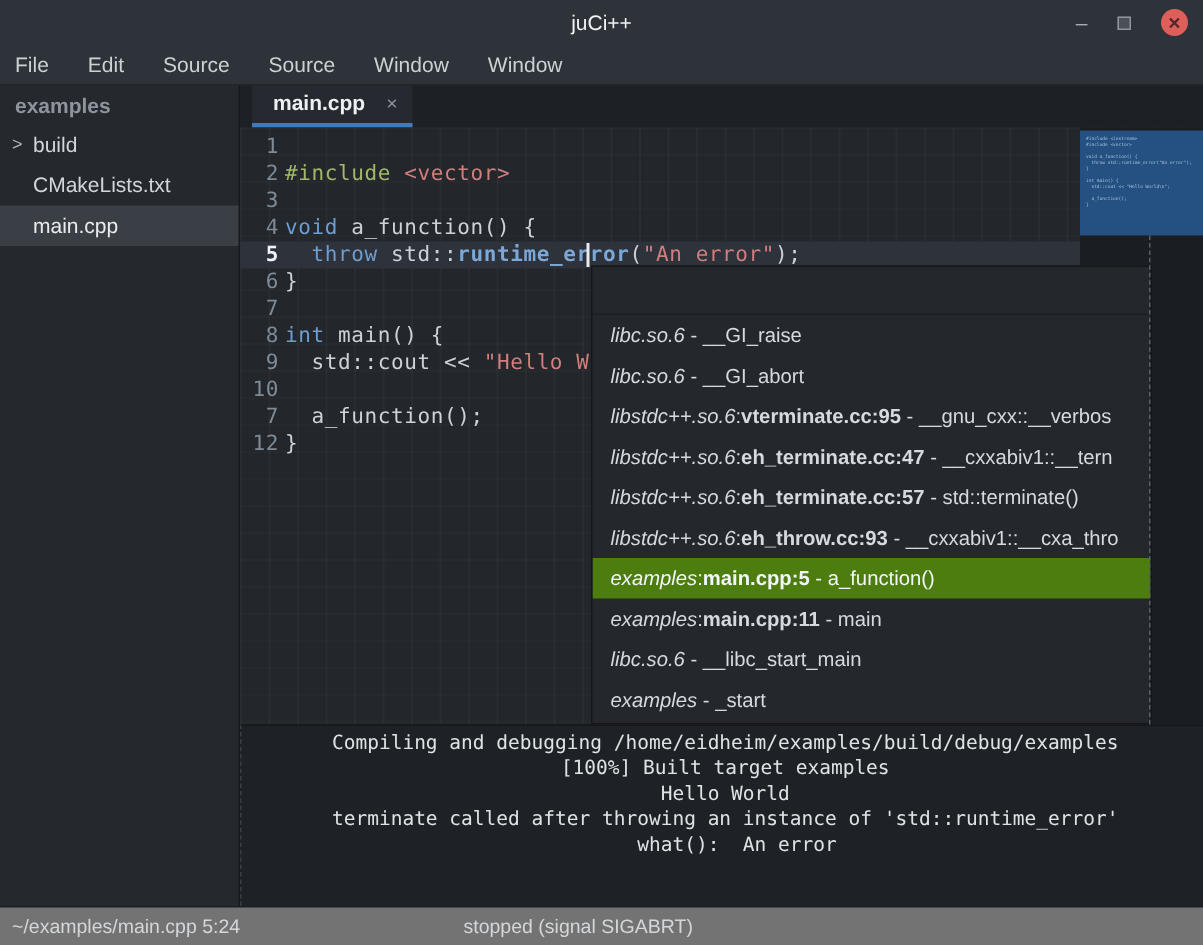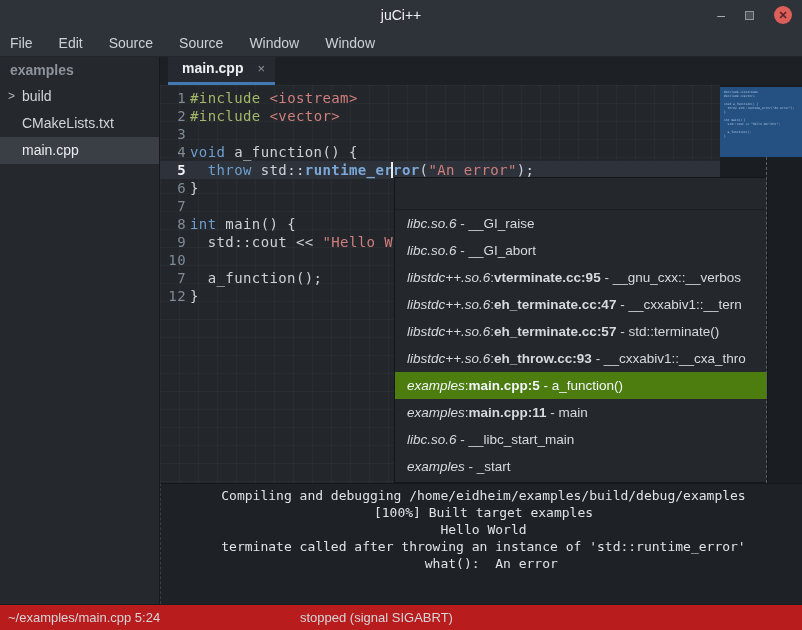--- a/index.html
+++ b/index.html
@@ -77,24 +77,24 @@
   .popup-item .loc{font-weight:bold;}
   .popup-item.selected{background:#4d7c0f;color:#f2f6fa;}
 
   
   .output{position:absolute;left:160px;top:483px;width:642px;height:121px;background:#1e2125;
           border-top:1px solid #15171a;border-left:1px dashed #3a3f44;
           font-family:"DejaVu Sans Mono",monospace;font-size:13px;line-height:17px;
           color:#e0e3e5;padding:3px 0 0 4px;white-space:pre;text-align:center;}
 
   
-  .statusbar{position:absolute;left:0;top:604px;width:802px;height:26px;background:#b91c1c;
+  .statusbar{position:absolute;left:0;top:604px;width:802px;height:26px;background:#737373;
              border-top:1px solid #1b1f24;font-size:13px;color:#d3d7da;}
   .status-left{position:absolute;left:8px;top:0;line-height:26px;}
-  .status-center{position:absolute;left:300px;top:0;line-height:26px;}
+  .status-center{position:absolute;left:309px;top:0;line-height:26px;}
 </style>
 </head>
 <body>
 
 <div id="app">
 
   <div class="titlebar">
     <span class="title-text">juCi++</span>
     <div class="win-controls">
       <span class="btn-min">–</span>
@@ -132,21 +132,20 @@
     <div class="tab">
       <span class="tab-label">main.cpp</span>
       <span class="tab-close">×</span>
     </div>
   </div>
 
   <div class="editor">
     <div class="code-area" id="code-area">
         <div class="code-row">
           <span class="gutter-num">1</span>
-          <span class="code-txt"><span class="tk-pre">#include</span><span class="tk-def"> </span><span class="tk-str">&lt;iostream&gt;</span></span>
         </div>
         <div class="code-row">
           <span class="gutter-num">2</span>
           <span class="code-txt"><span class="tk-pre">#include</span><span class="tk-def"> </span><span class="tk-str">&lt;vector&gt;</span></span>
         </div>
         <div class="code-row">
           <span class="gutter-num">3</span>
           <span class="code-txt"></span>
         </div>
         <div class="code-row">

